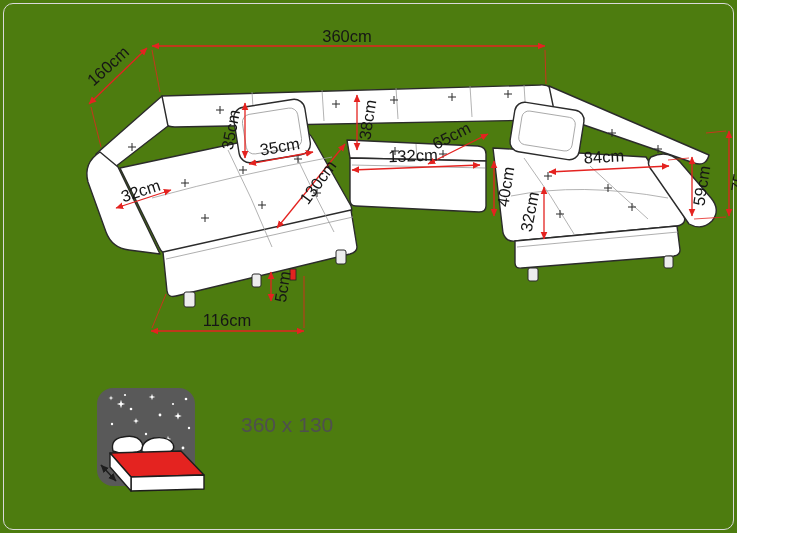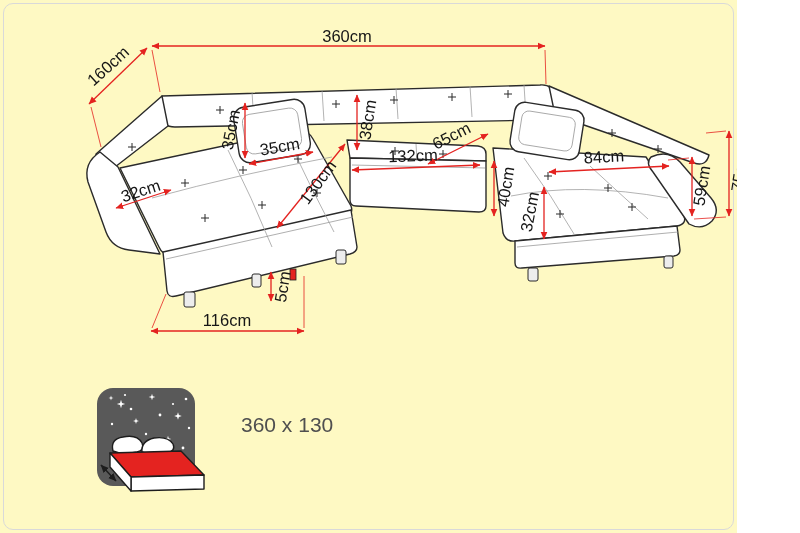--- a/index.html
+++ b/index.html
@@ -1,18 +1,18 @@
 <!DOCTYPE html>
 <html style="--accent: #e42320; --ink: #161616; --outline: #2b2b2b; --seam: #9a9a9a; --border: #d9d9d9; --panel: #595959; --muted: #4f4f4f; --background: #ffffff;"><head>
 <meta charset="utf-8">
 <style>
   *{box-sizing:border-box}
   html,body{margin:0;padding:0}
   body{width:800px;height:533px;background:#ffffff;font-family:"Liberation Sans",sans-serif;overflow:hidden}
-  .stage{position:relative;width:737px;height:533px;background:#fef9c3;overflow:hidden}
+  .stage{position:relative;width:737px;height:533px;background:#4d7c0f;overflow:hidden}
   .frame{position:absolute;inset:3px;border:1px solid var(--border,#d9d9d9);border-radius:10px;pointer-events:none}
   svg.diagram{position:absolute;inset:0;width:800px;height:533px;display:block}
 
   .sofa-fill{fill:#ffffff;stroke:var(--outline,#2b2b2b);stroke-width:1.4;stroke-linejoin:round;stroke-linecap:round}
   .pillow-inner{fill:none;stroke:var(--seam,#9a9a9a);stroke-width:.8}
   .seams path{fill:none;stroke:var(--seam,#9a9a9a);stroke-width:.75}
   .tufts path{stroke:var(--outline,#2b2b2b);stroke-width:1;fill:none}
   .legs rect{fill:#ededed;stroke:var(--outline,#2b2b2b);stroke-width:1}
   .piping{fill:none;stroke:var(--seam,#9a9a9a);stroke-width:.8}
 

